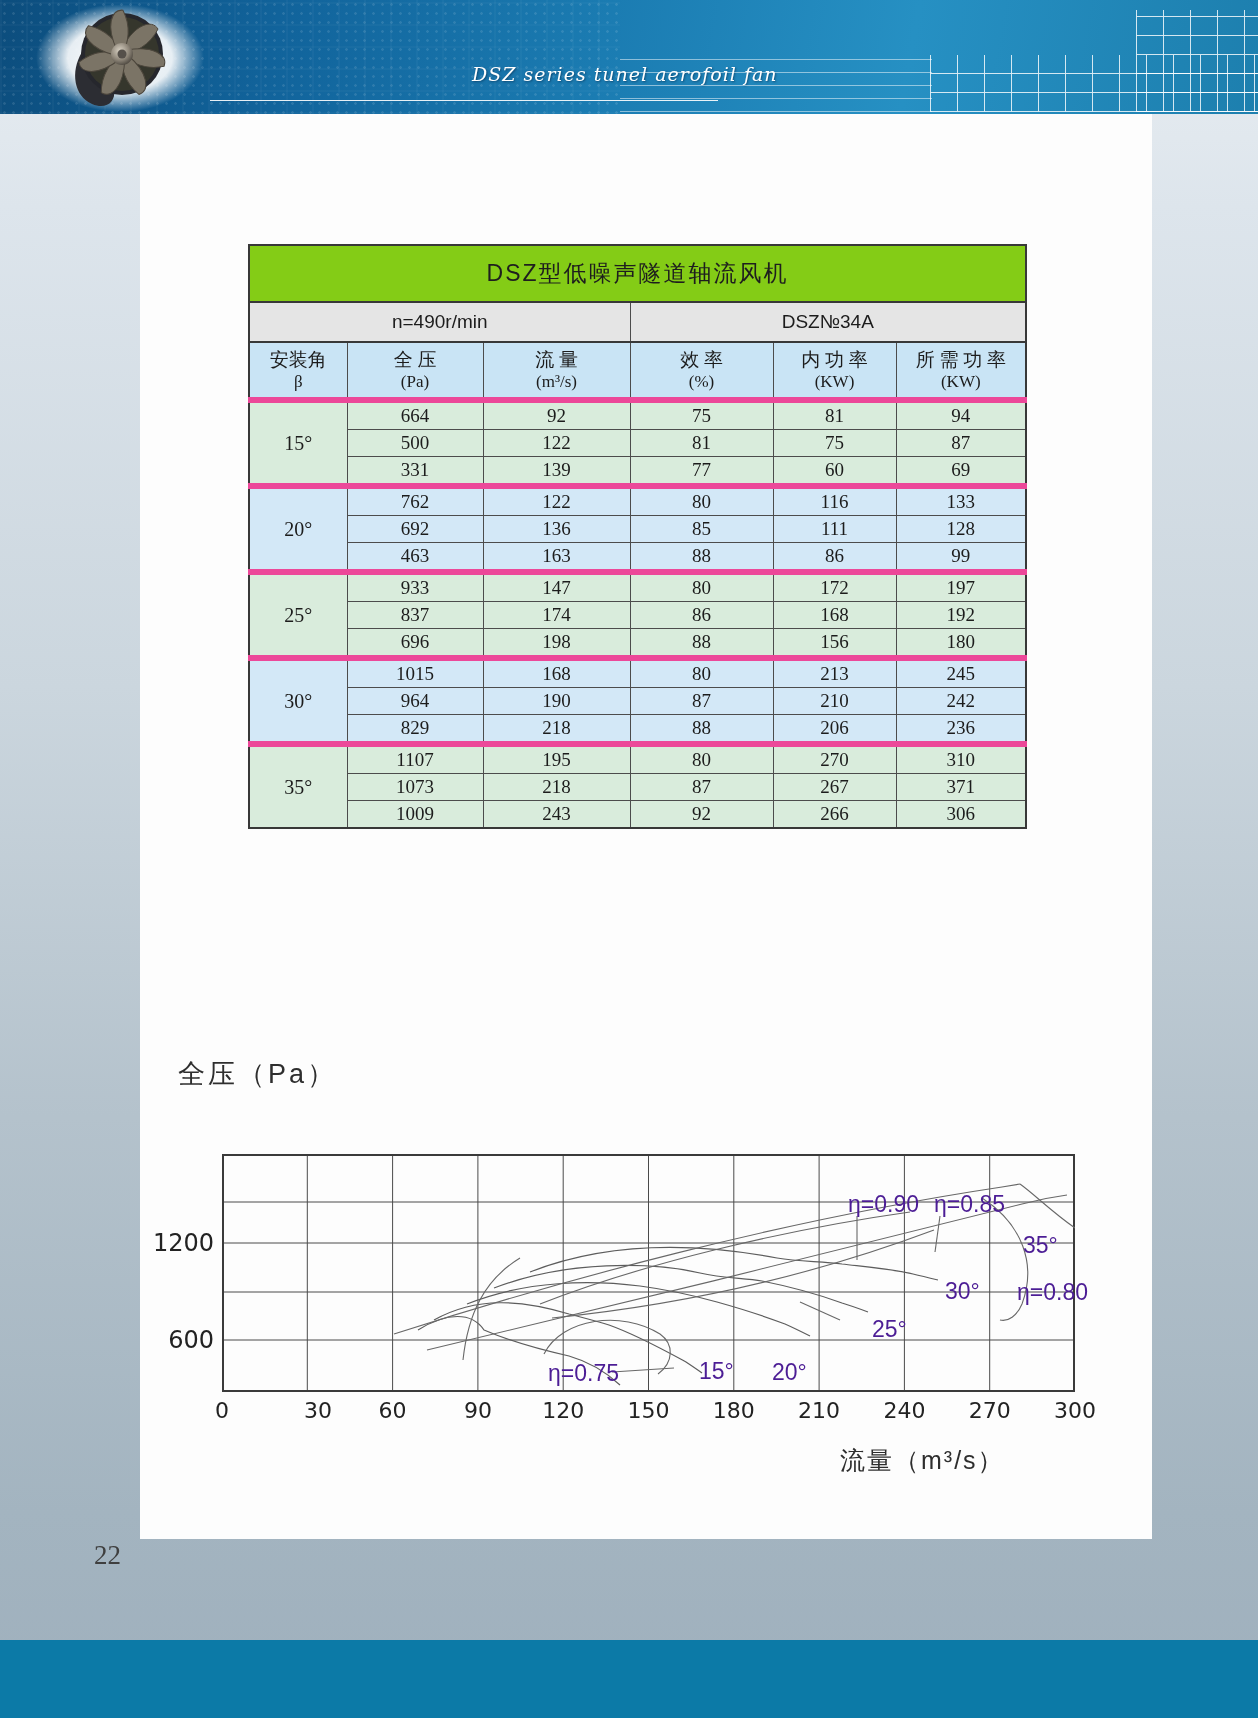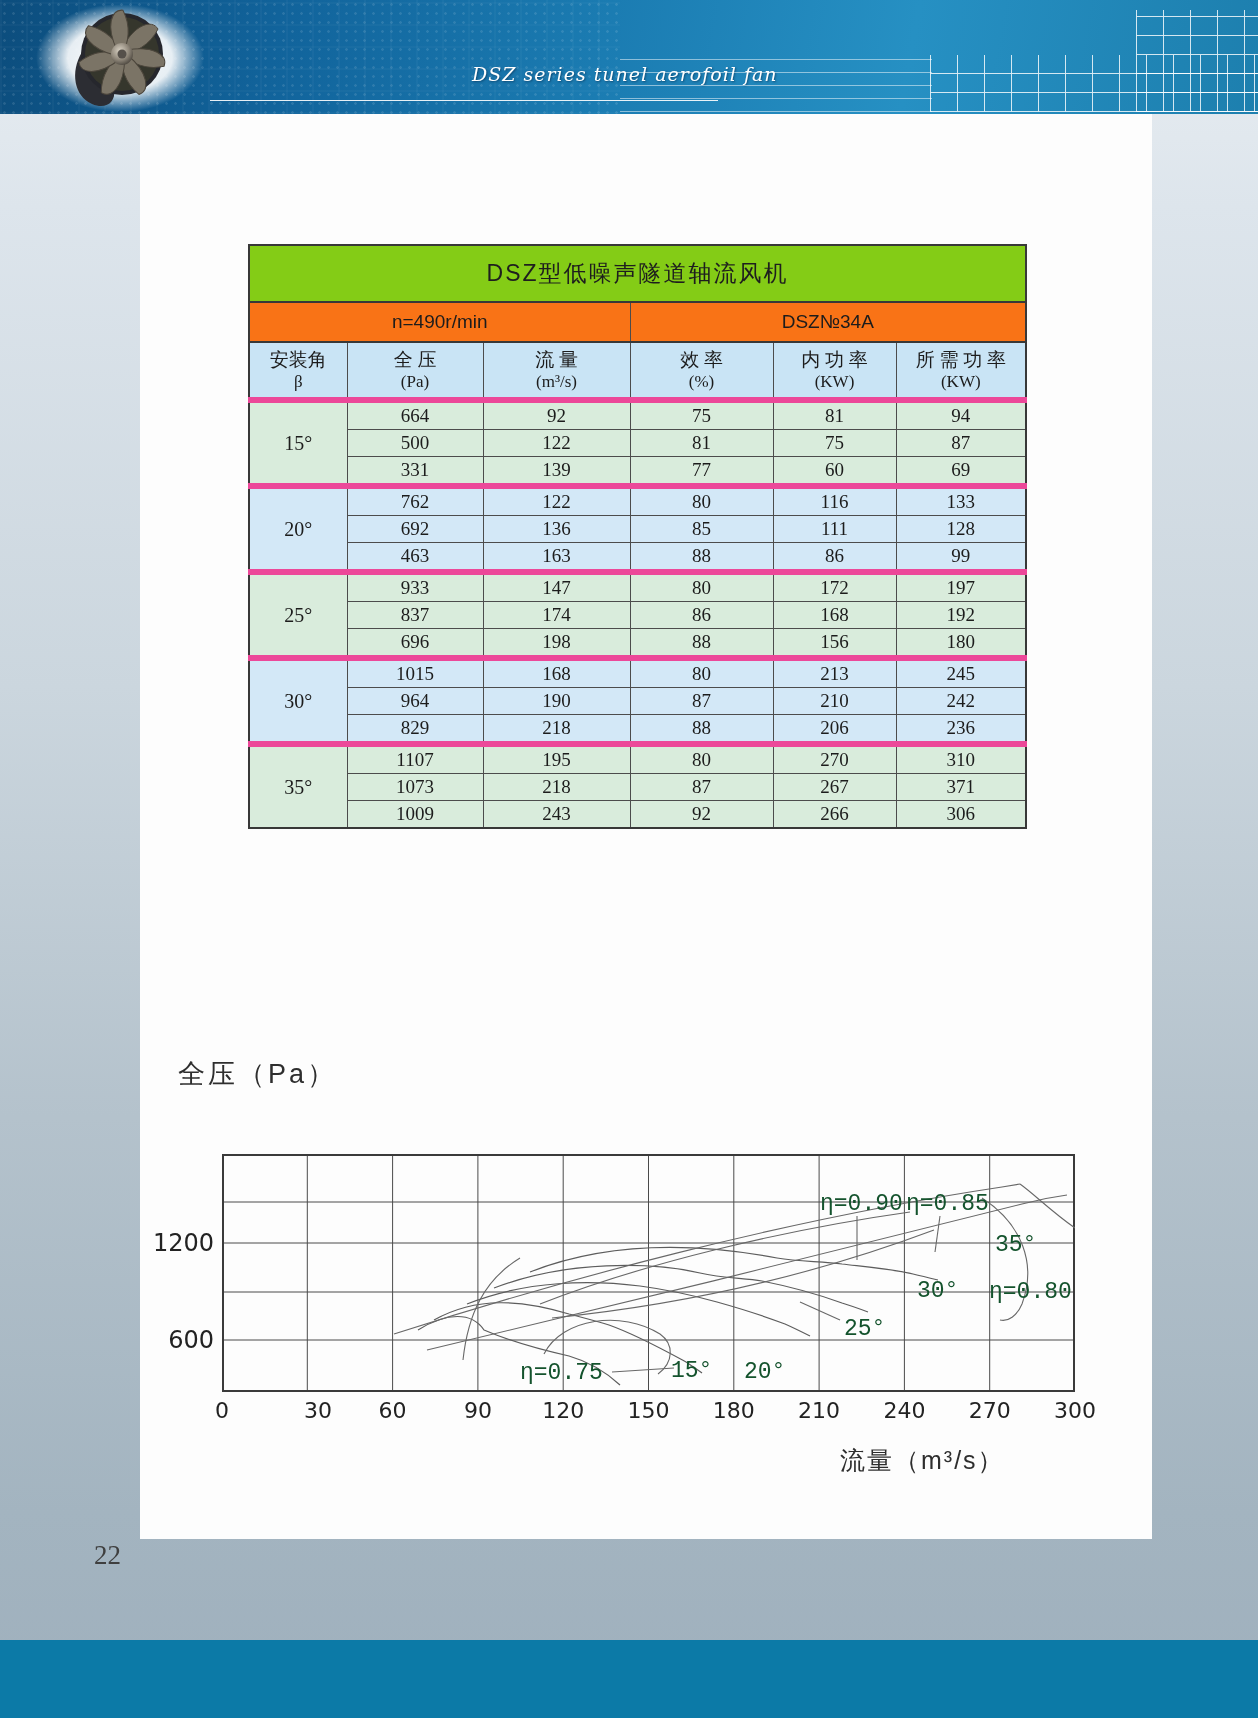--- a/index.html
+++ b/index.html
@@ -34,39 +34,39 @@
     font-family:"DejaVu Serif",serif;letter-spacing:1px;text-shadow:1px 1px 2px rgba(0,30,60,.5);white-space:nowrap;}
   .hunderline{position:absolute;left:210px;top:100px;width:508px;height:1px;background:rgba(255,255,255,.9);}
   
   .card{position:absolute;left:140px;top:114px;width:1012px;height:1425px;background:#fdfdfd;}
   
   table.spec{position:absolute;left:108px;top:130px;width:777px;border-collapse:collapse;table-layout:fixed;
     font-family:"Liberation Serif","DejaVu Serif",serif;color:#1c1c1c;}
   table.spec td{border:1px solid #4c4c4c;text-align:center;padding:0;}
   tr.t-title td{height:55px;background:#84cc16;font-family:"Liberation Sans",sans-serif;
     font-size:23px;letter-spacing:2px;color:#1e1e1e;border:2px solid #383838;}
-  tr.t-sub td{height:38px;background:#f97316;font-family:"Liberation Sans",sans-serif;font-size:19px;border-bottom:2px solid #383838;}
+  tr.t-sub td{height:38px;background:#e5e5e5;font-family:"Liberation Sans",sans-serif;font-size:19px;border-bottom:2px solid #383838;}
   tr.t-head td{height:54px;background:#c9e4f5;font-size:19px;line-height:1.25;border-bottom:2px solid #383838;}
   tr.t-head .h2{font-size:17px;}
   tbody td{height:26px;font-size:19px;}
   tbody tr.green td{background:#d9ecdc;}
   tbody tr.blue td{background:#d3e8f7;}
   tbody tr.group-start td{border-top:6px solid #ec4899;}
   tbody td.angle{font-size:20px;}
   table.spec{border:2px solid #383838;}
   
   .chart{position:absolute;left:0;top:930px;width:1012px;height:470px;}
   .y-axis-title{position:absolute;left:38px;top:12px;font-size:27px;color:#2e2e2e;letter-spacing:3px;}
   .plot{position:absolute;left:82px;top:110px;width:853px;height:238px;}
   .ytick{position:absolute;left:6px;width:68px;text-align:right;font-size:24px;color:#222;
     font-family:"DejaVu Sans",sans-serif;}
   .ytick-0{top:185px;} .ytick-1{top:282px;}
   .xtick{position:absolute;top:354px;width:60px;text-align:center;font-size:22px;color:#222;
     font-family:"DejaVu Sans",sans-serif;}
-  .ann{position:absolute;font-size:23px;color:#14532d;font-family:Liberation Mono, monospace;white-space:nowrap;}
+  .ann{position:absolute;font-size:23px;color:#4c1d95;font-family:Liberation Sans, sans-serif;white-space:nowrap;padding-left:28px;}
   .ann-eta090{left:680px;top:147px;} .ann-eta085{left:766px;top:147px;}
   .ann-a35{left:855px;top:188px;}   .ann-a30{left:777px;top:234px;}
   .ann-eta080{left:849px;top:235px;}.ann-a25{left:704px;top:272px;}
   .ann-eta075{left:380px;top:316px;}.ann-a15{left:531px;top:314px;}
   .ann-a20{left:604px;top:315px;}
   .x-axis-title{position:absolute;left:700px;top:400px;font-size:25px;color:#2e2e2e;letter-spacing:2px;}
   
   .note{position:absolute;left:60px;top:1378px;width:780px;text-align:center;
     font-size:21px;font-weight:bold;color:#1a1a1a;}
   .page-number{position:absolute;left:94px;top:1540px;font-size:27px;color:#3f3f3f;

